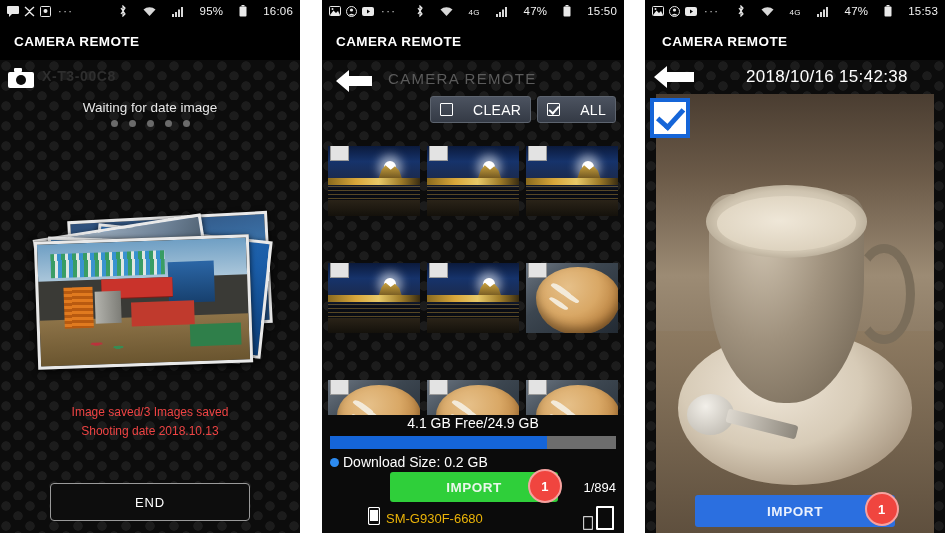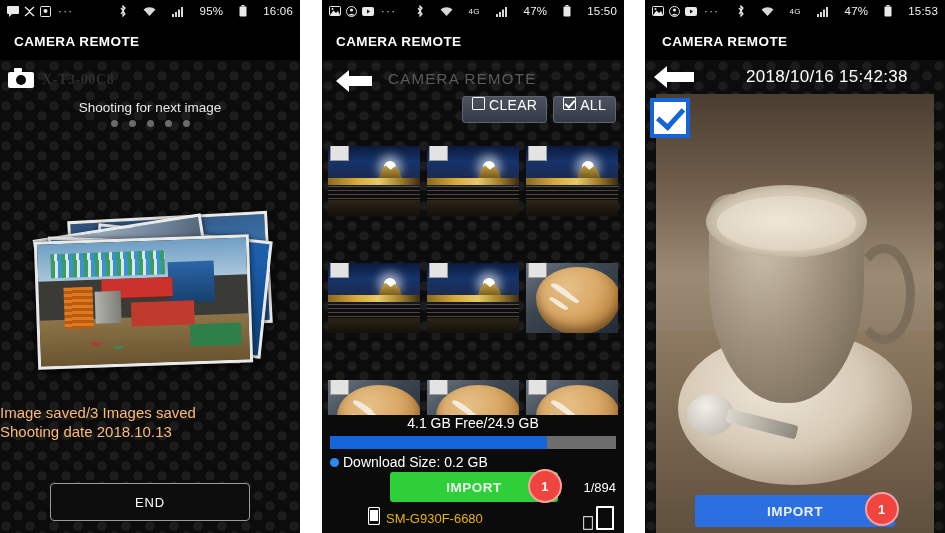--- a/index.html
+++ b/index.html
@@ -21,35 +21,35 @@
     background-image:
       radial-gradient(circle at 6px 6px, #1c1c1c 4.4px, rgba(0,0,0,0) 5px),
       radial-gradient(circle at 18px 16px, #1c1c1c 4.4px, rgba(0,0,0,0) 5px);
     background-size:24px 20px, 24px 20px;
   }
 
   
   .statusbar{ position:relative; height:22px; background:#000; display:flex;
     align-items:center; padding:0 7px; z-index:5; }
   .sb-left{ display:flex; align-items:center; gap:5px; }
-  .sb-right{ margin-left:auto; display:flex; align-items:center; gap:16px; }
+  .sb-right{ margin-left:auto; display:flex; align-items:flex-end; gap:16px; }
   .sb-ico{ display:inline-flex; align-items:center; justify-content:center;
     color:#e9e9e9; line-height:1; }
   .sb-txt{ color:#f2f2f2; font-size:11.5px; letter-spacing:.2px; }
   .dots{ color:#cfcfcf; font-size:11px; letter-spacing:1.5px; padding-left:2px;}
 
   
   .appbar{ position:relative; height:38px; background:#000; display:flex;
     align-items:center; padding-left:14px; z-index:5; }
   .appbar .title{ color:#fff; font-size:13.5px; font-weight:bold; letter-spacing:.4px; }
   .p3 .appbar{ padding-left:17px; }
 
   
   .p1-body{ position:relative; height:473px; }
-  .cam-row{ position:absolute; top:8px; left:8px; display:flex; align-items:center; gap:8px; z-index:3;font-family:Liberation Serif, serif;}
+  .cam-row{ position:absolute; top:8px; left:8px; display:flex; gap:8px; z-index:3;}
   .cam-name{ color:#2e2e2e; font-size:14px; letter-spacing:.6px; font-weight:bold; }
   .waiting{ position:absolute; top:40px; width:100%; text-align:center; z-index:3;
     color:#e8e8e8; font-size:13.5px; }
   .wdots{ position:absolute; top:60px; width:100%; display:flex; justify-content:center;
     gap:11px; z-index:3;}
   .wdots i{ width:7px; height:7px; border-radius:50%; background:#6a6a6a; display:block;}
 
   .collage{ position:absolute; left:30px; top:152px; width:240px; height:160px; z-index:3; }
   .ph{ position:absolute; border:3px solid #e9e9e9; box-shadow:0 2px 6px rgba(0,0,0,.75); }
   .ph1{ width:200px; height:112px; left:40px; top:4px; transform:rotate(-3deg);
@@ -78,34 +78,34 @@
      background:repeating-linear-gradient(to bottom,#e07a1f 0 3px,#b85a10 3px 6px); }
   .s-metal{ position:absolute; left:27%; top:40%; width:12%; height:26%;
      background:linear-gradient(to right,#b3b3ad,#7d7d77); }
   .s-blue{ position:absolute; left:62%; top:18%; width:22%; height:34%;
      background:linear-gradient(to bottom,#2b66a6,#17406e); }
   .s-green{ position:absolute; left:72%; top:70%; width:24%; height:18%; background:#2f7f4a; }
   .s-hose{ position:absolute; left:6%; top:70%; width:52%; height:22%;
      background:radial-gradient(ellipse at 40% 60%, rgba(200,40,60,.85) 0 6%, rgba(0,0,0,0) 7%),
                 radial-gradient(ellipse at 60% 75%, rgba(40,150,90,.8) 0 5%, rgba(0,0,0,0) 6%); }
 
-  .saved{ position:absolute; bottom:92px; width:100%; text-align:left; z-index:3;
-    color:#fdba74; font-size:15px; line-height:19px; }
+  .saved{ position:absolute; bottom:92px; width:100%; text-align:center; z-index:3;
+    color:#ef4444; font-size:12px; line-height:19px; }
   .endbtn{ position:absolute; left:50px; bottom:12px; width:200px; height:38px;
     border:1px solid #9a9a9a; border-radius:4px; background:#0d0d0d; color:#fff;
     display:flex; align-items:center; justify-content:center; font-size:13px;
     letter-spacing:.8px; z-index:3; }
 
   
   .p2-top{ position:relative; height:44px; z-index:4; }
   .backarrow{ position:absolute; left:10px; top:4px; width:44px; height:34px; z-index:6;}
   .p2-title{ position:absolute; left:66px; top:10px; color:#5b5b5b; font-size:15px;
      letter-spacing:1.3px; }
   .selbar{ position:absolute; right:8px; top:36px; display:flex; gap:6px; z-index:7; }
-  .selbtn{ display:flex; align-items:flex-start; gap:4px; height:27px; padding:0 9px;
+  .selbtn{ display:flex; align-items:center; gap:20px; height:27px; padding:0 9px;
      border-radius:3px; background:linear-gradient(to bottom,#4c5360,#343a45);
      border:1px solid #5d646f; color:#fff; font-size:14px; letter-spacing:.3px; }
   .cbx{ width:13px; height:13px; border:1.6px solid #fff; border-radius:1px;
      display:inline-block; position:relative; }
   .cbx.checked::after{ content:""; position:absolute; left:3px; top:0px; width:4px; height:8px;
      border:solid #fff; border-width:0 2px 2px 0; transform:rotate(42deg); }
 
   .grid{ position:absolute; top:62px; left:0; width:100%; height:352px; z-index:3;
      display:grid; grid-template-columns:repeat(3,1fr); grid-template-rows:repeat(3,1fr);
      gap:0px; padding:0 2px; }
@@ -266,21 +266,21 @@
         <span>
           <svg width="26" height="20" viewBox="0 0 26 20">
               <rect x="0" y="4" width="26" height="16" rx="2" fill="#ffffff"></rect>
               <rect x="6" y="0" width="8" height="4" rx="1" fill="#ffffff"></rect>
               <circle cx="13" cy="12" r="5" fill="#0c0c0c"></circle>
             </svg>
         </span>
         <span class="cam-name">X-T3-00C8</span>
       </div>
 
-      <div class="waiting">Shooting for next image</div>
+      <div class="waiting">Waiting for date image</div>
       <div class="wdots">
         <i></i>
         <i></i>
         <i></i>
         <i></i>
         <i></i>
       </div>
 
       <div class="collage">
         <div class="ph ph1"></div>

